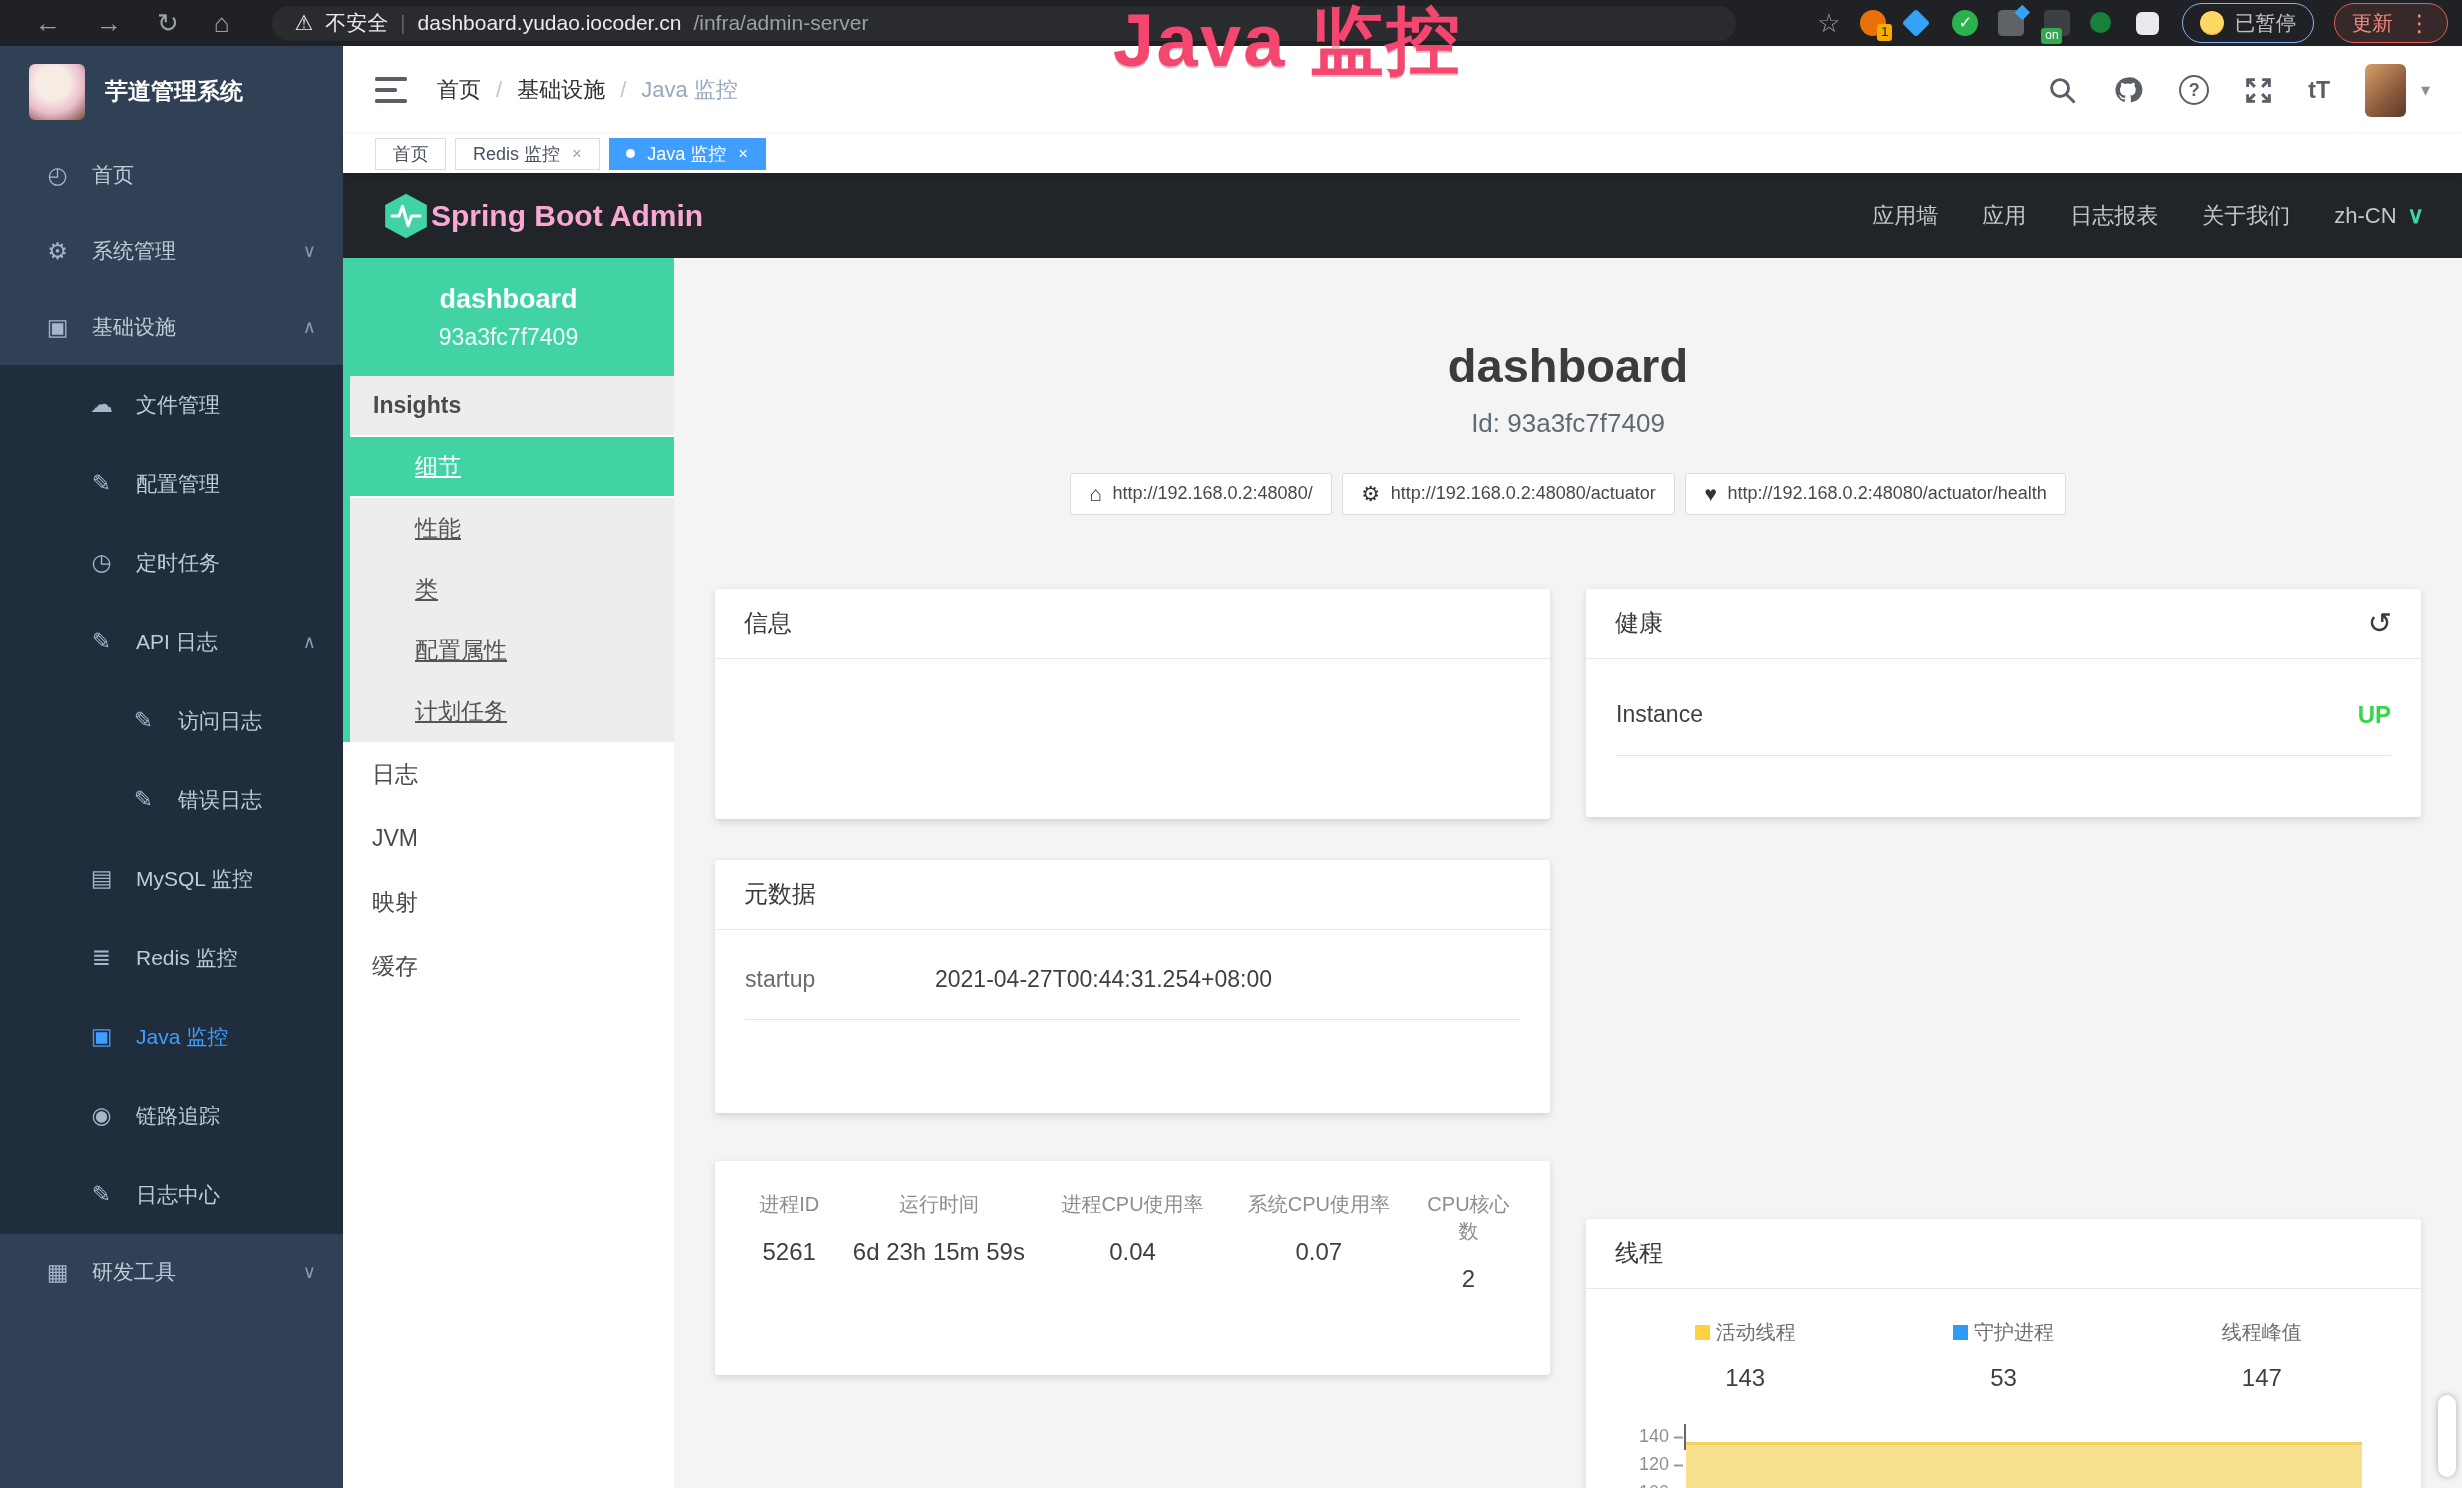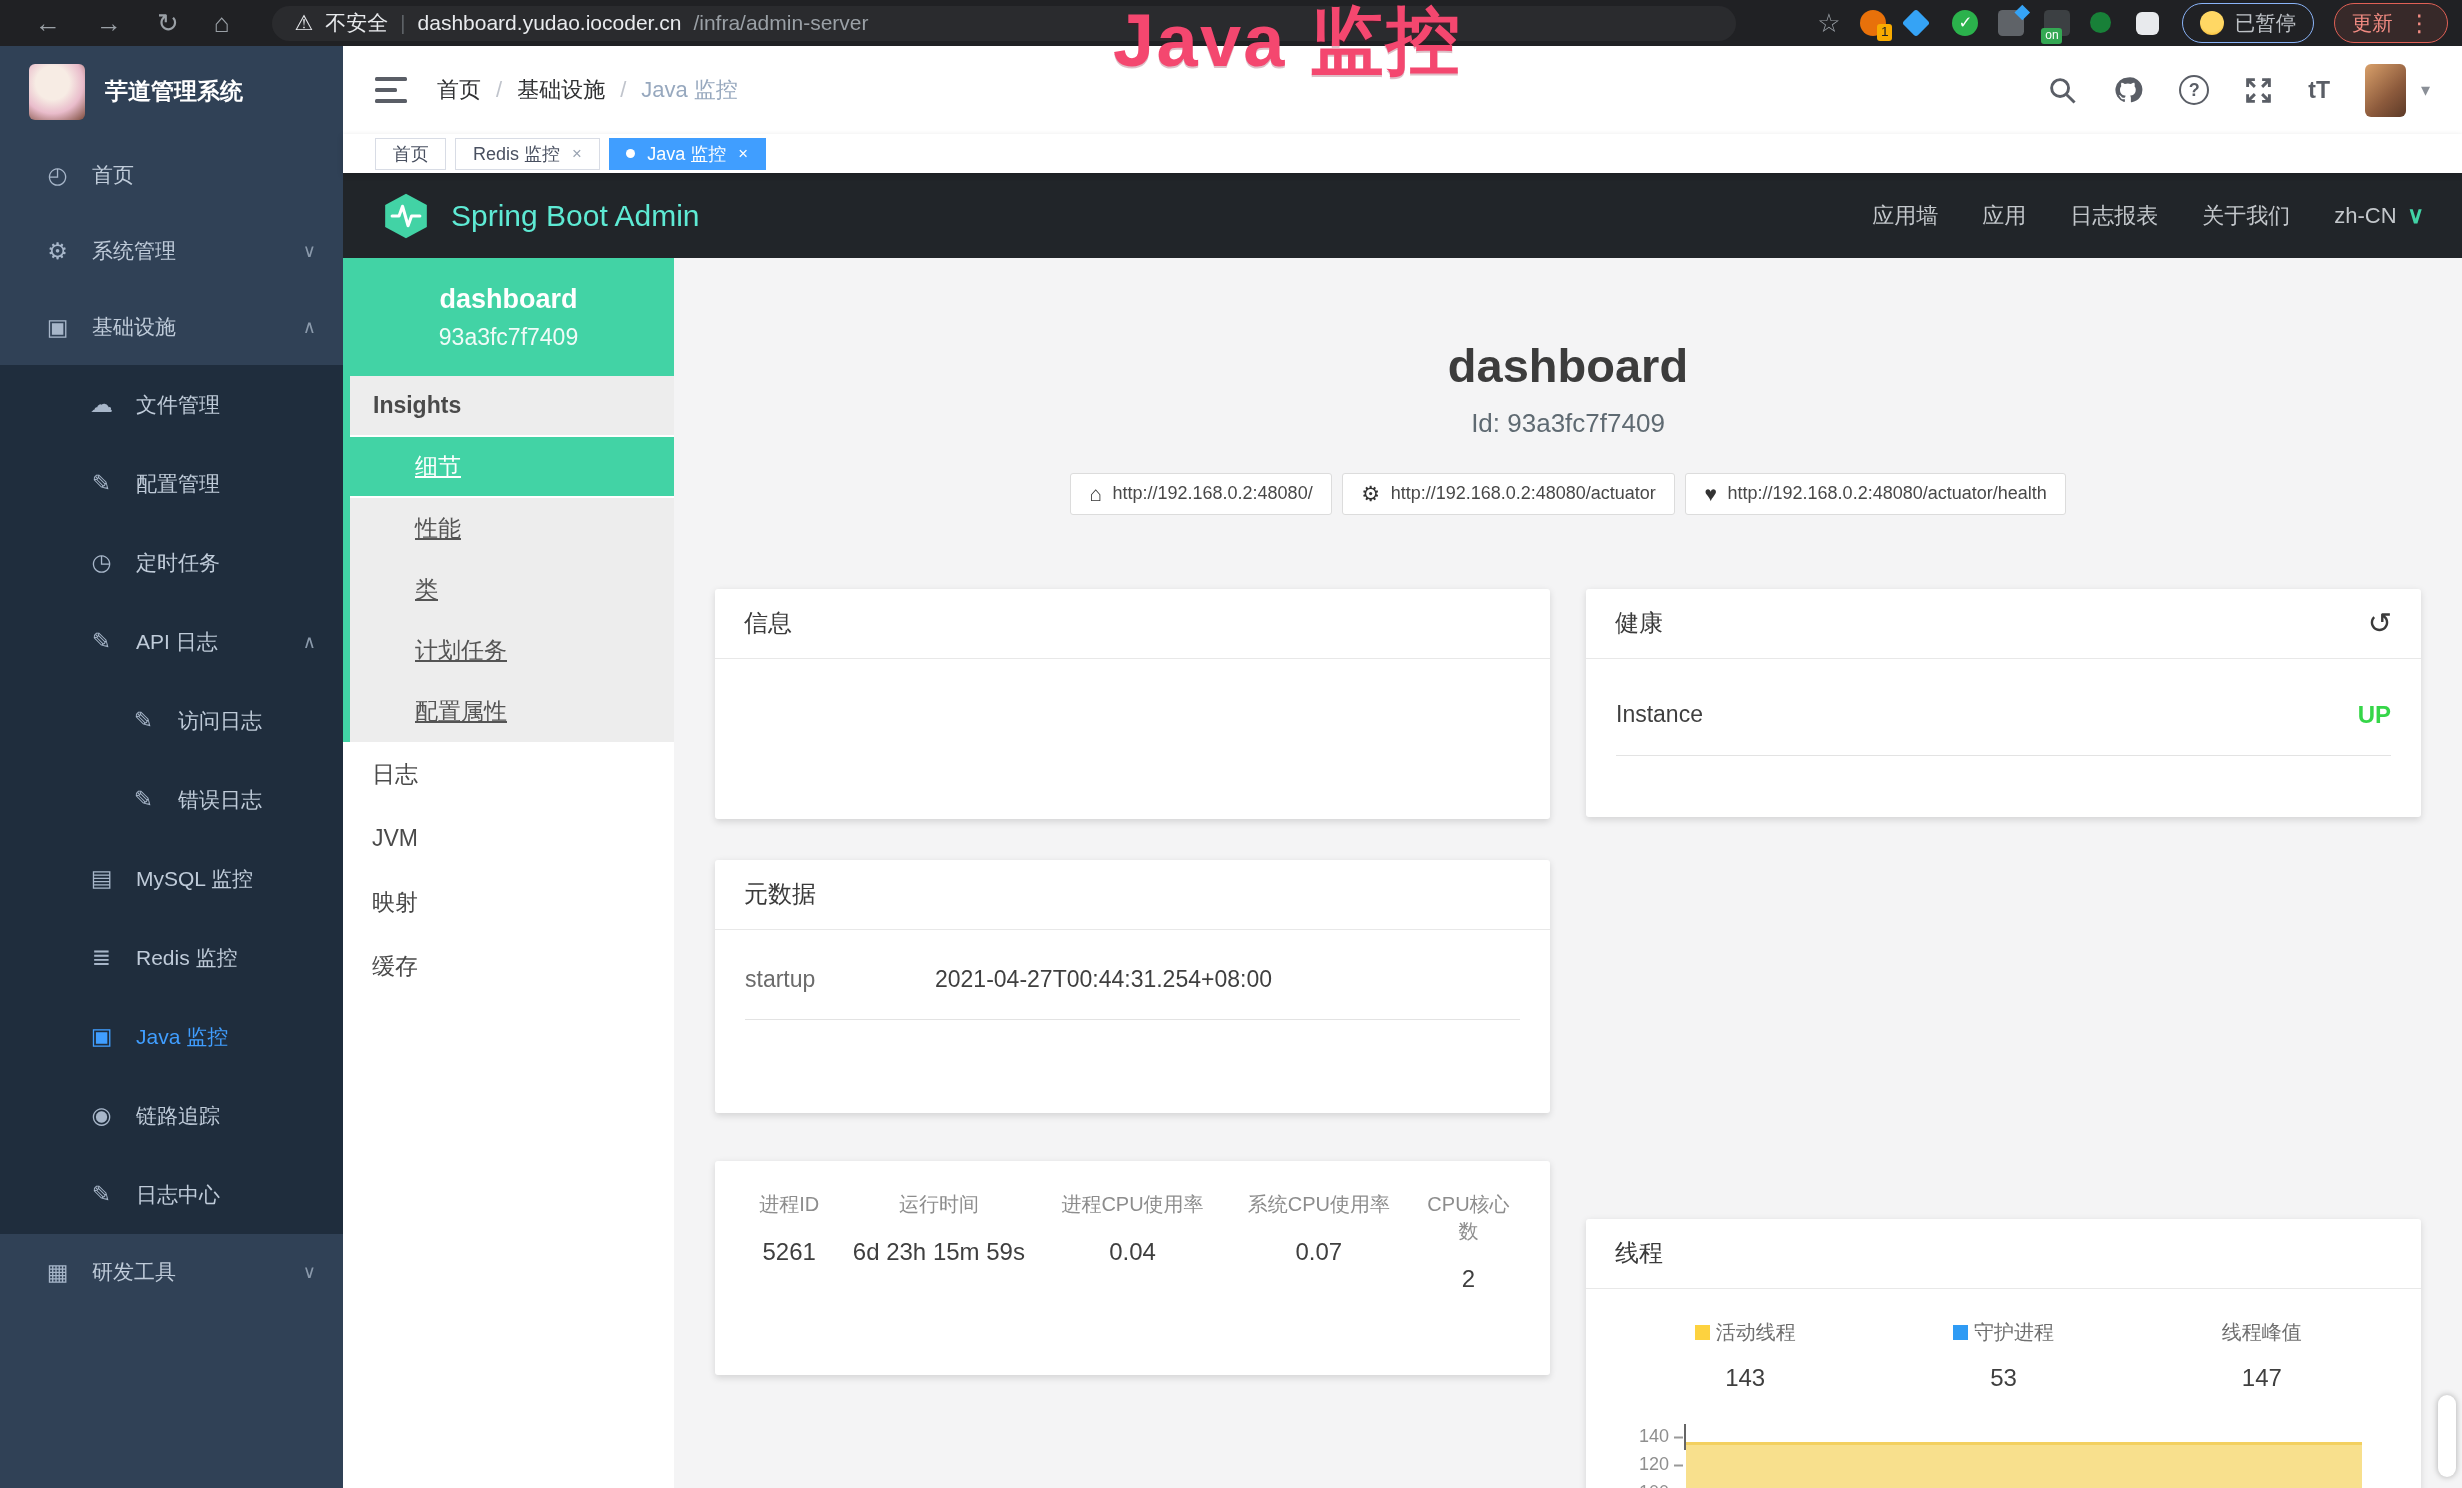--- a/index.html
+++ b/index.html
@@ -81,21 +81,21 @@
     box-shadow:0 2.3px 6px rgba(0,0,0,.16);position:relative;z-index:5;}
   .tab{height:32px;display:inline-flex;align-items:center;border:0.8px solid #d8dce5;background:#fff;
     color:#495060;font-size:18px;padding:0 16.7px;margin-right:9px;gap:12px;}
   .tab .x{font-size:16.7px;color:#9aa4b2;}
   .tab.active{background:#409eff;border-color:#409eff;color:#fff;}
   .tab.active .x{color:#fff;}
   .dot{width:9px;height:9px;border-radius:50%;background:#fff;}
 
   
   .sba-header{height:85px;background:#212529;display:flex;align-items:center;padding:0 38px;}
-  .sba-brand{color:#5eead4;font-size:30px;font-weight:normal;margin-left:20px;}
+  .sba-brand{color:#f9a8d4;font-size:30px;font-weight:bold;}
   .sba-nav{margin-left:auto;display:flex;align-items:center;gap:44px;font-size:22px;color:#c3c7cb;}
   .locale{display:flex;align-items:center;gap:10.6px;}
   .locale .caret{color:#42d3a5;font-weight:bold;font-size:23px;}
 
   
   .sba-body{flex:1;display:flex;min-height:0;}
   .sba-side{width:331px;background:#fff;flex-shrink:0;}
   .sba-side-head{height:118px;background:#42d3a5;color:#fff;display:flex;flex-direction:column;
     align-items:center;justify-content:center;gap:9px;}
   .app-name{font-size:27px;font-weight:bold;}
@@ -361,22 +361,22 @@
         <div class="sba-side">
           <div class="sba-side-head">
             <span class="app-name">dashboard</span>
             <span class="app-id">93a3fc7f7409</span>
           </div>
           <div class="insights">
             <div class="insights-label">Insights</div>
             <div class="ins-item active">细节</div>
             <div class="ins-item">性能</div>
             <div class="ins-item">类</div>
+            <div class="ins-item">配置属性</div>
             <div class="ins-item">计划任务</div>
-            <div class="ins-item">配置属性</div>
           </div>
           <div class="side-item">日志</div>
           <div class="side-item">JVM</div>
           <div class="side-item">映射</div>
           <div class="side-item">缓存</div>
         </div>
 
         <div class="sba-content">
           <div class="page-title">dashboard</div>
           <div class="page-sub">Id: 93a3fc7f7409</div>

